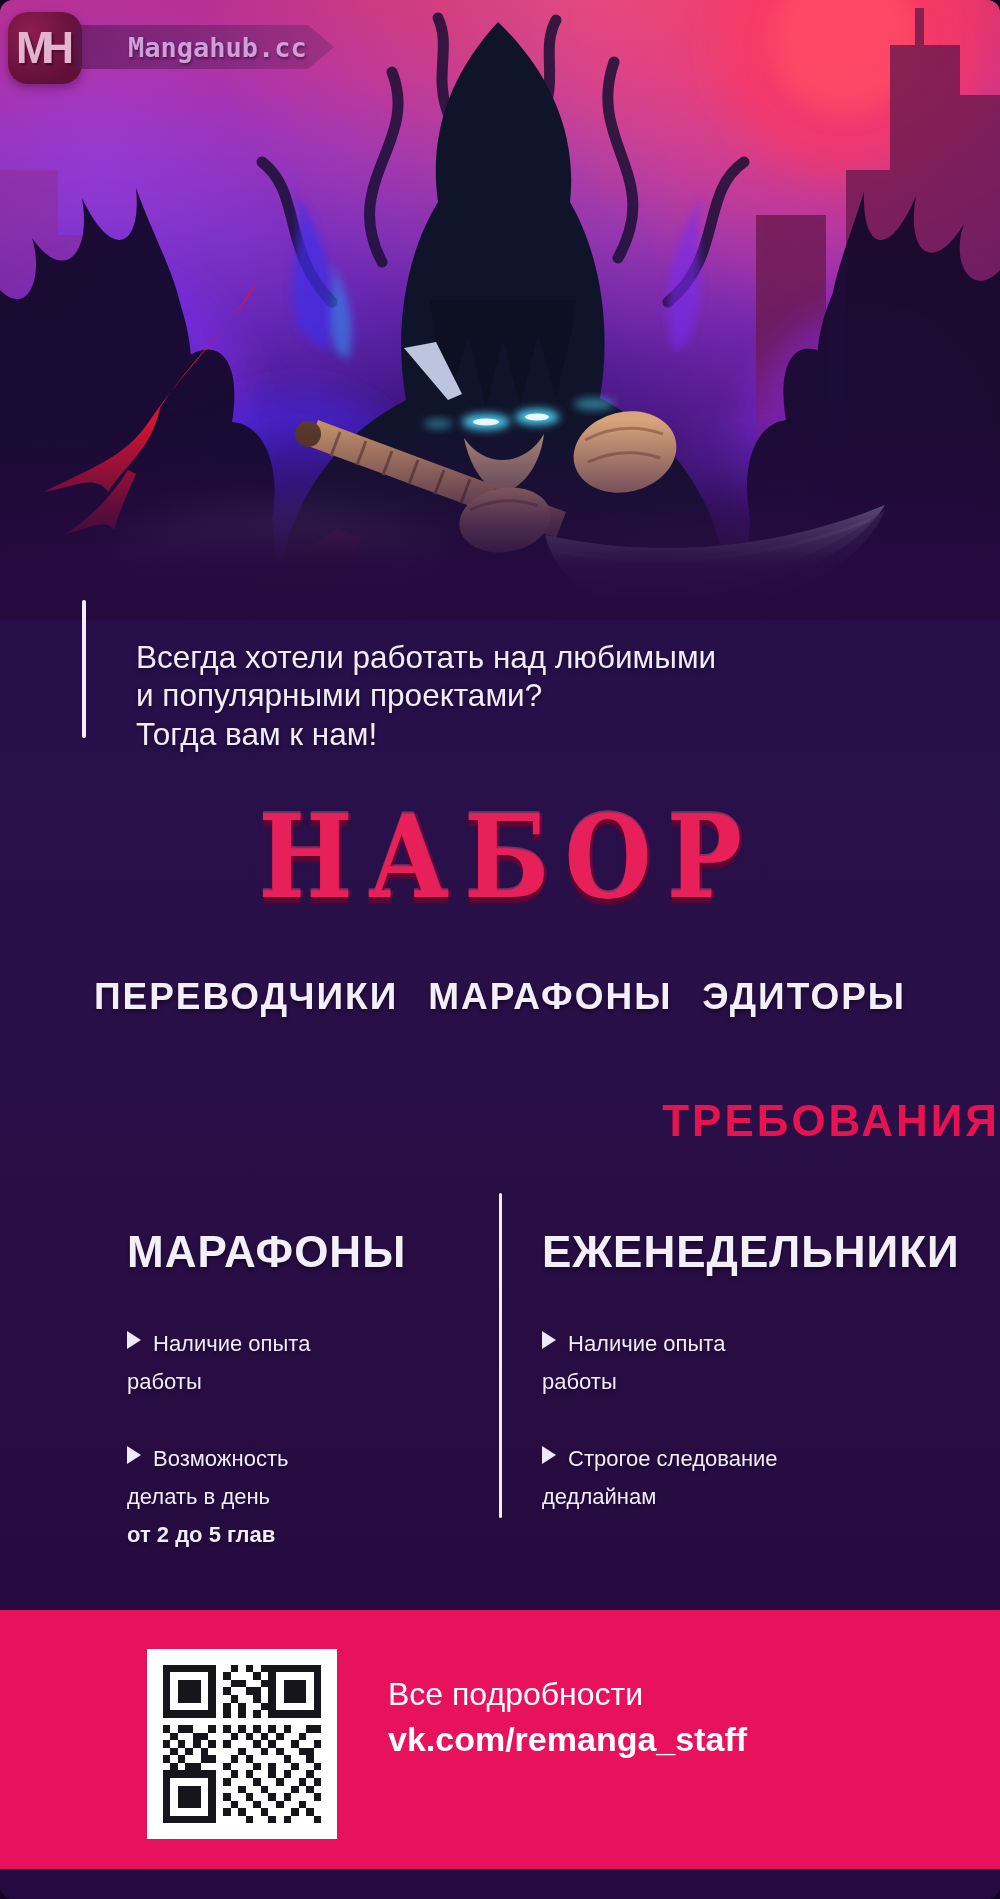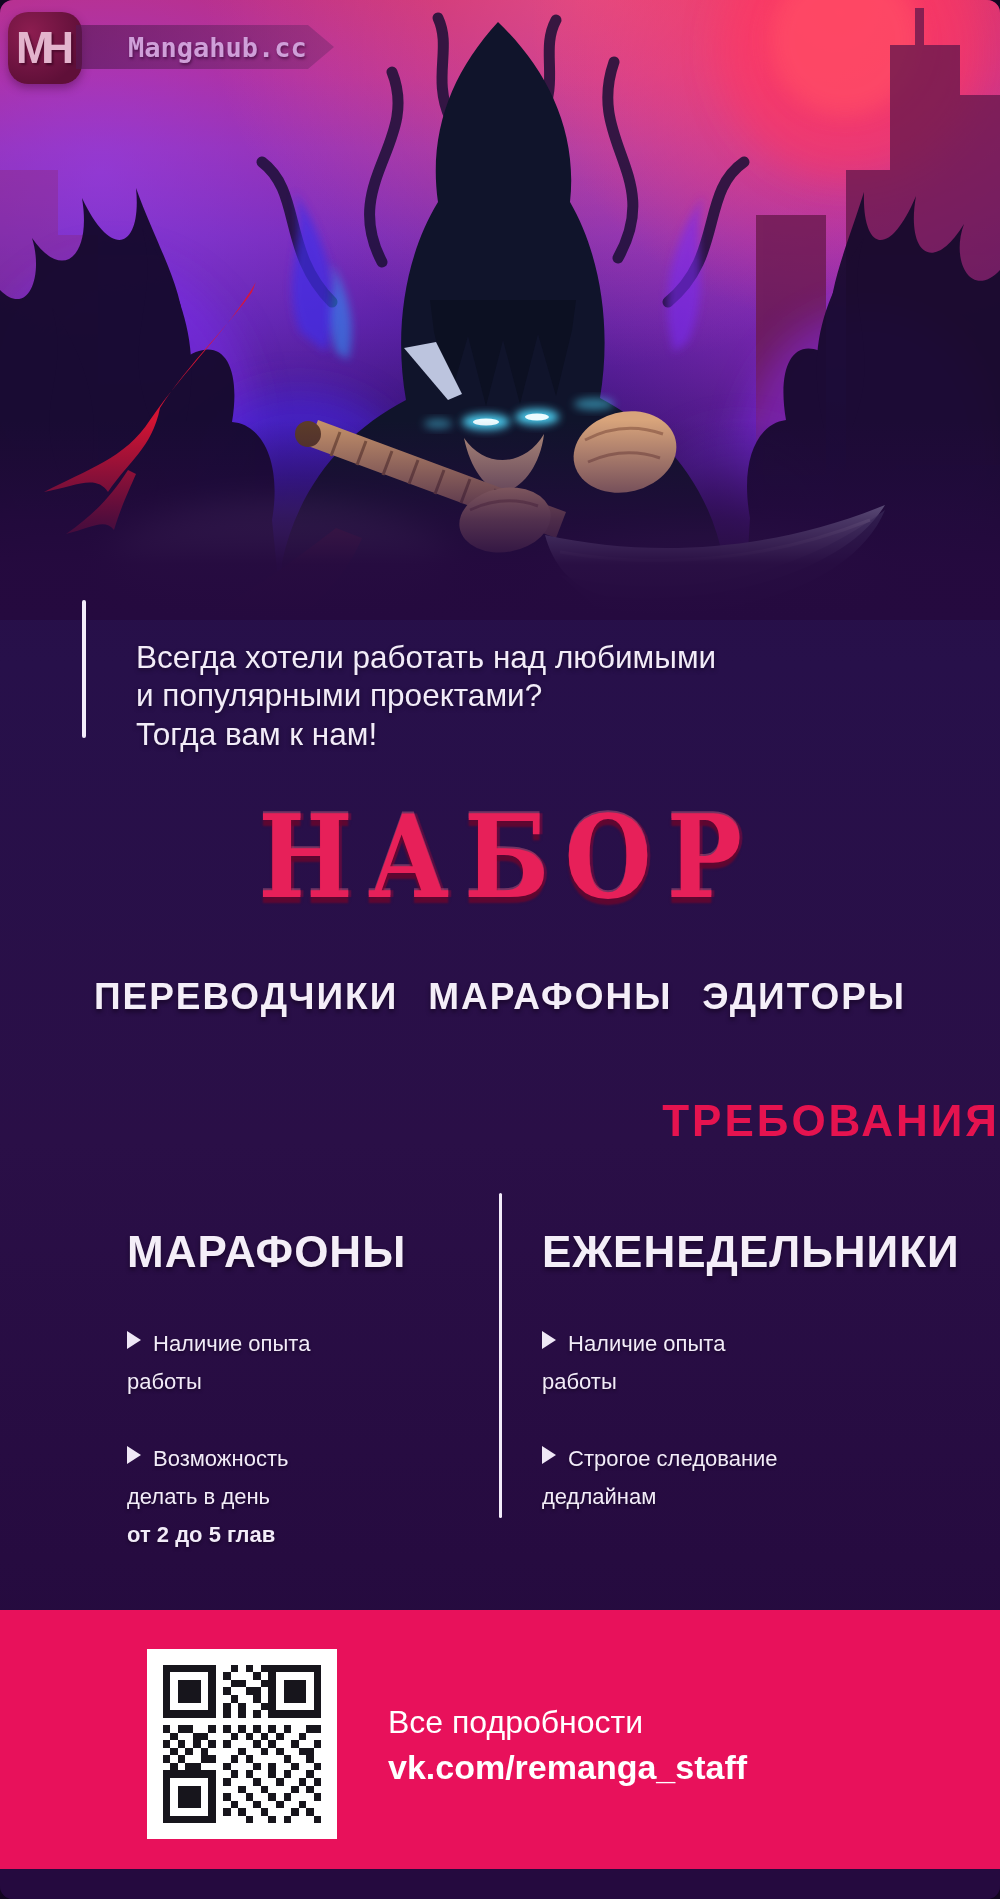--- a/index.html
+++ b/index.html
@@ -92,21 +92,21 @@
   }
   .divider{position:absolute;left:499px;top:-17px;width:3px;height:325px;background:#f3ecfa;border-radius:2px;}
   
   .cta{position:absolute;left:0;top:1610px;width:1000px;height:259px;background:#e8115b;}
   .qr{
     position:absolute;left:147px;top:39px;width:190px;height:190px;background:#ffffff;
     display:flex;align-items:center;justify-content:center;
   }
   .qr svg{width:166px;height:166px;}
   .cta-text{position:absolute;left:388px;top:64px;color:#ffffff;}
-  .cta-label{font-size:32px;line-height:40px;margin-top:28px;}
+  .cta-label{font-size:32px;line-height:40px;}
   .cta-link{font-size:34px;line-height:42px;font-weight:700;margin-top:4px;}
   
   .footer-band{position:absolute;left:0;top:1869px;width:1000px;height:30px;background:#250a3f;}
 </style>
 </head>
 <body>
 
 <div id="poster">
 
   <div class="hero">

